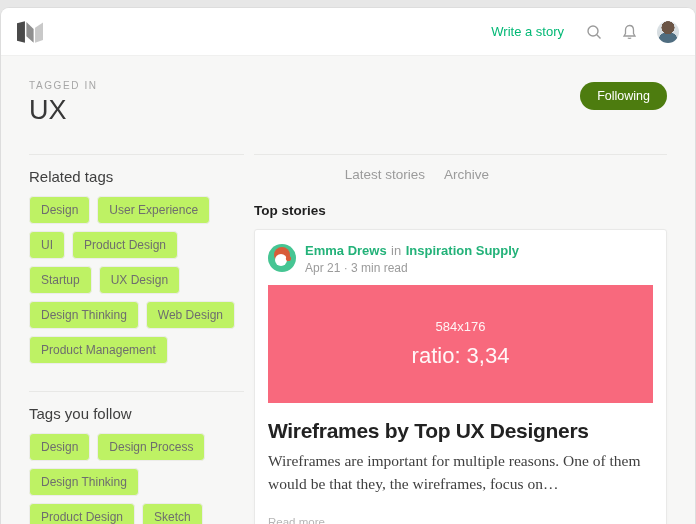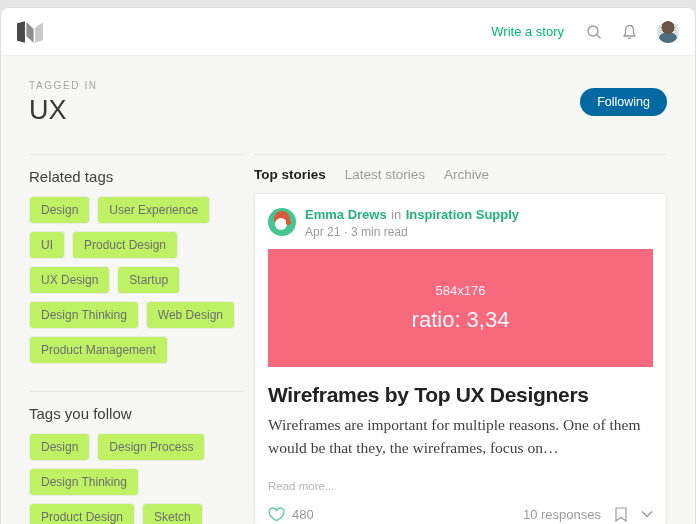--- a/index.html
+++ b/index.html
@@ -39,43 +39,43 @@
     cursor:pointer; flex:0 0 auto;
   }
   
   .tag-header {
     display:flex; align-items:flex-start; justify-content:space-between;
     padding:24px 28px 0 28px;
   }
   .eyebrow { font-size:10px; letter-spacing:1.6px; color:#a6a6a6; }
   .tag-title { font-size:27px; font-weight:400; color:#383838; margin-top:4px; }
   .follow-btn {
-    background:#0369a1; color:#fff; border:none; cursor:pointer;
+    background:#4d7c0f; color:#fff; border:none; cursor:pointer;
     font-size:12.5px; font-family:inherit;
-    padding:7px 17px; border-radius:15px; margin-top:8px;
+    padding:7px 17px; border-radius:15px; margin-top:2px;
   }
   
   .columns { display:flex; padding:0 28px; margin-top:28px; align-items:flex-start; }
   .sidebar { width:215px; flex:0 0 auto; }
   .main { flex:1; margin-left:10px; }
   .hr-top { border-top:1px solid #e8e8e6; }
   
   .side-section { padding-top:13px; }
   .side-section + .side-section { margin-top:20px; }
   .side-title { font-size:15px; color:#3f3f3f; font-weight:400; }
   .chips { display:flex; flex-wrap:wrap; margin-top:11px; }
   .chip {
     background:#bef264; border:1px solid #ececea; border-radius:4px;
     color:#6e6e6e; font-size:12px; padding:6px 11px;
     margin:0 7px 7px 0; cursor:pointer; white-space:nowrap;
   }
   
   .tabs { display:flex; padding-top:12px; }
   .tab { font-size:13.5px; color:#9b9b9b; margin-right:19px; cursor:pointer; }
-  .tab.active { color:#1f1f1f; font-weight:700; }
+  .tab.active { color:#1f1f1f; font-weight:700;margin-top:36px; }
   
   .card {
     margin-top:11px; background:#fff;
     border:1px solid #e9e9e8; border-radius:3px;
     box-shadow:0 1px 3px rgba(0,0,0,0.03);
     padding:11px 13px 2px 13px;
   }
   .author-row { display:flex; align-items:center; }
   .author-avatar { width:28px; height:28px; flex:0 0 auto; margin-right:9px; }
   .author-name, .pub-name { color:#23b279; font-size:13px; font-weight:600; cursor:pointer; }
@@ -147,22 +147,22 @@
 
     <div class="sidebar hr-top">
 
       <div class="side-section">
         <div class="side-title">Related tags</div>
         <div class="chips">
           <span class="chip">Design</span>
           <span class="chip">User Experience</span>
           <span class="chip">UI</span>
           <span class="chip">Product Design</span>
+          <span class="chip">Startup</span>
           <span class="chip">UX Design</span>
-          <span class="chip">Startup</span>
           <span class="chip">Design Thinking</span>
           <span class="chip">Web Design</span>
           <span class="chip">Product Management</span>
         </div>
       </div>
 
       <div class="side-section hr-top">
         <div class="side-title">Tags you follow</div>
         <div class="chips">
           <span class="chip">Design</span>

